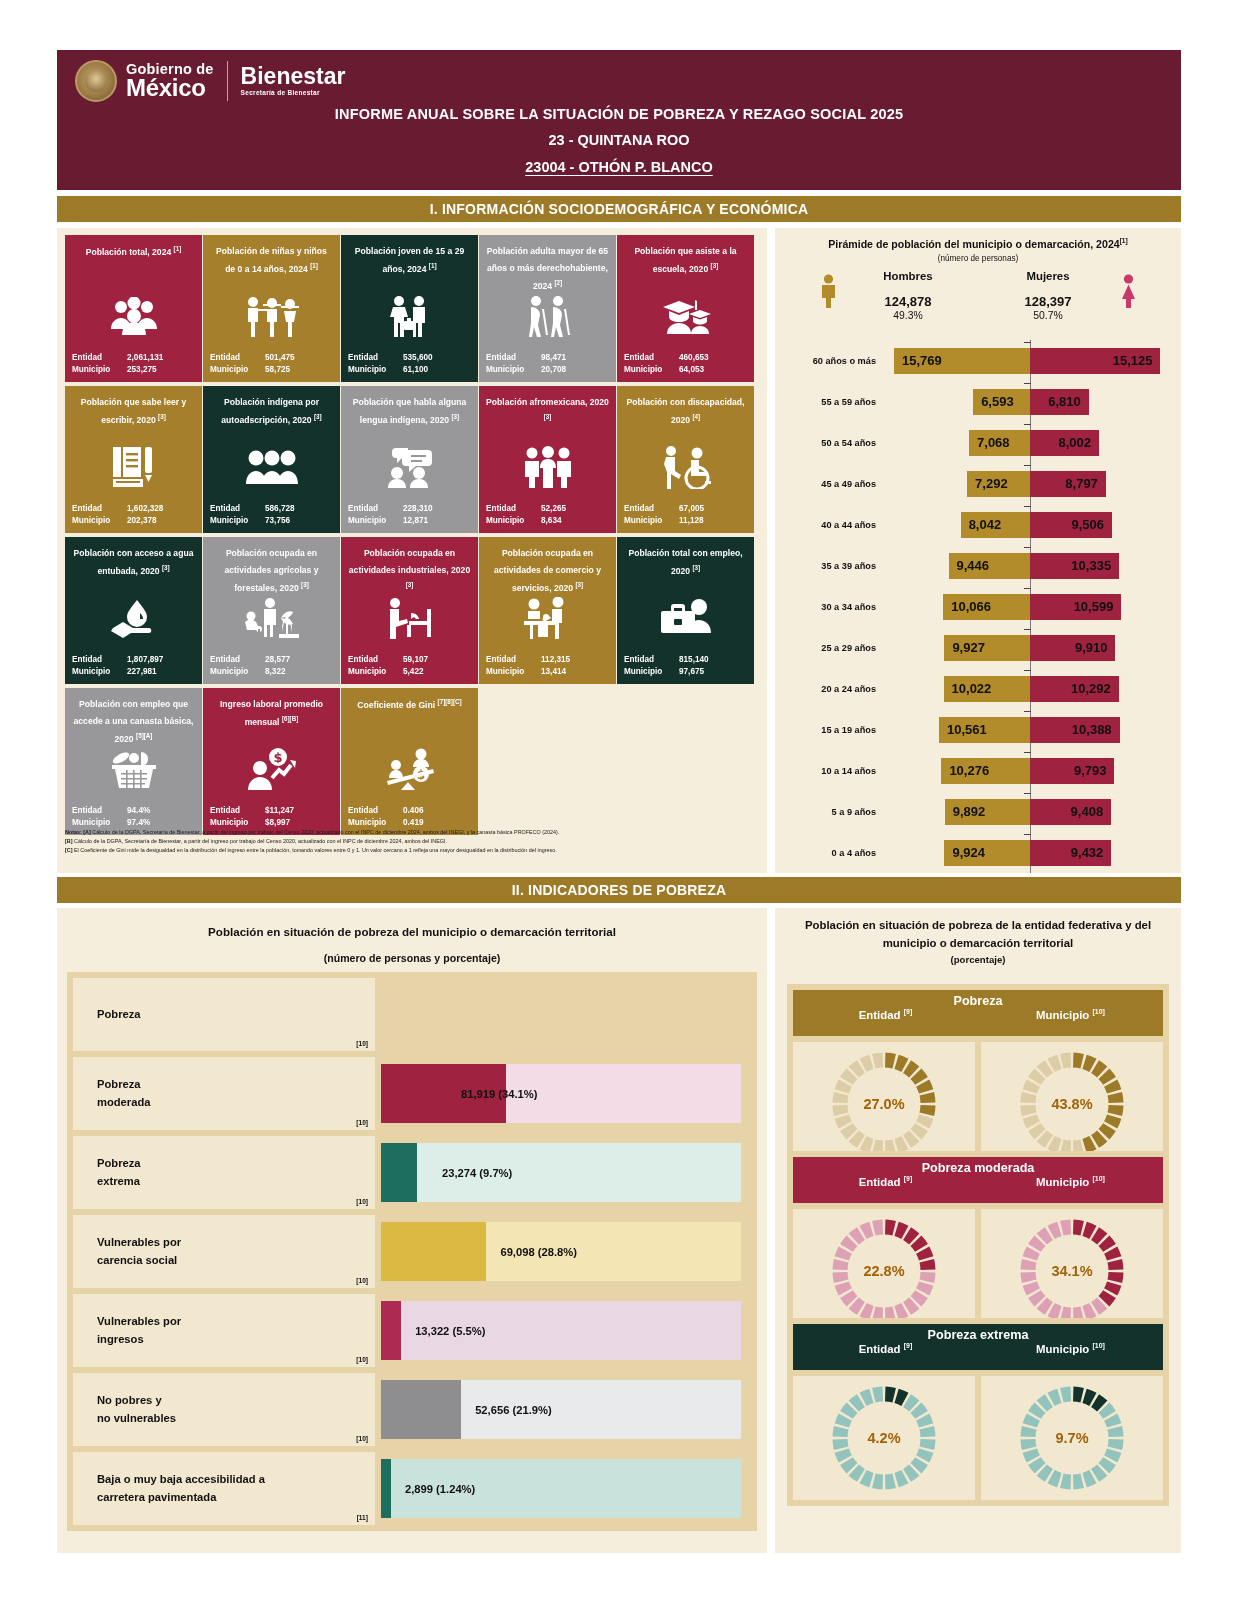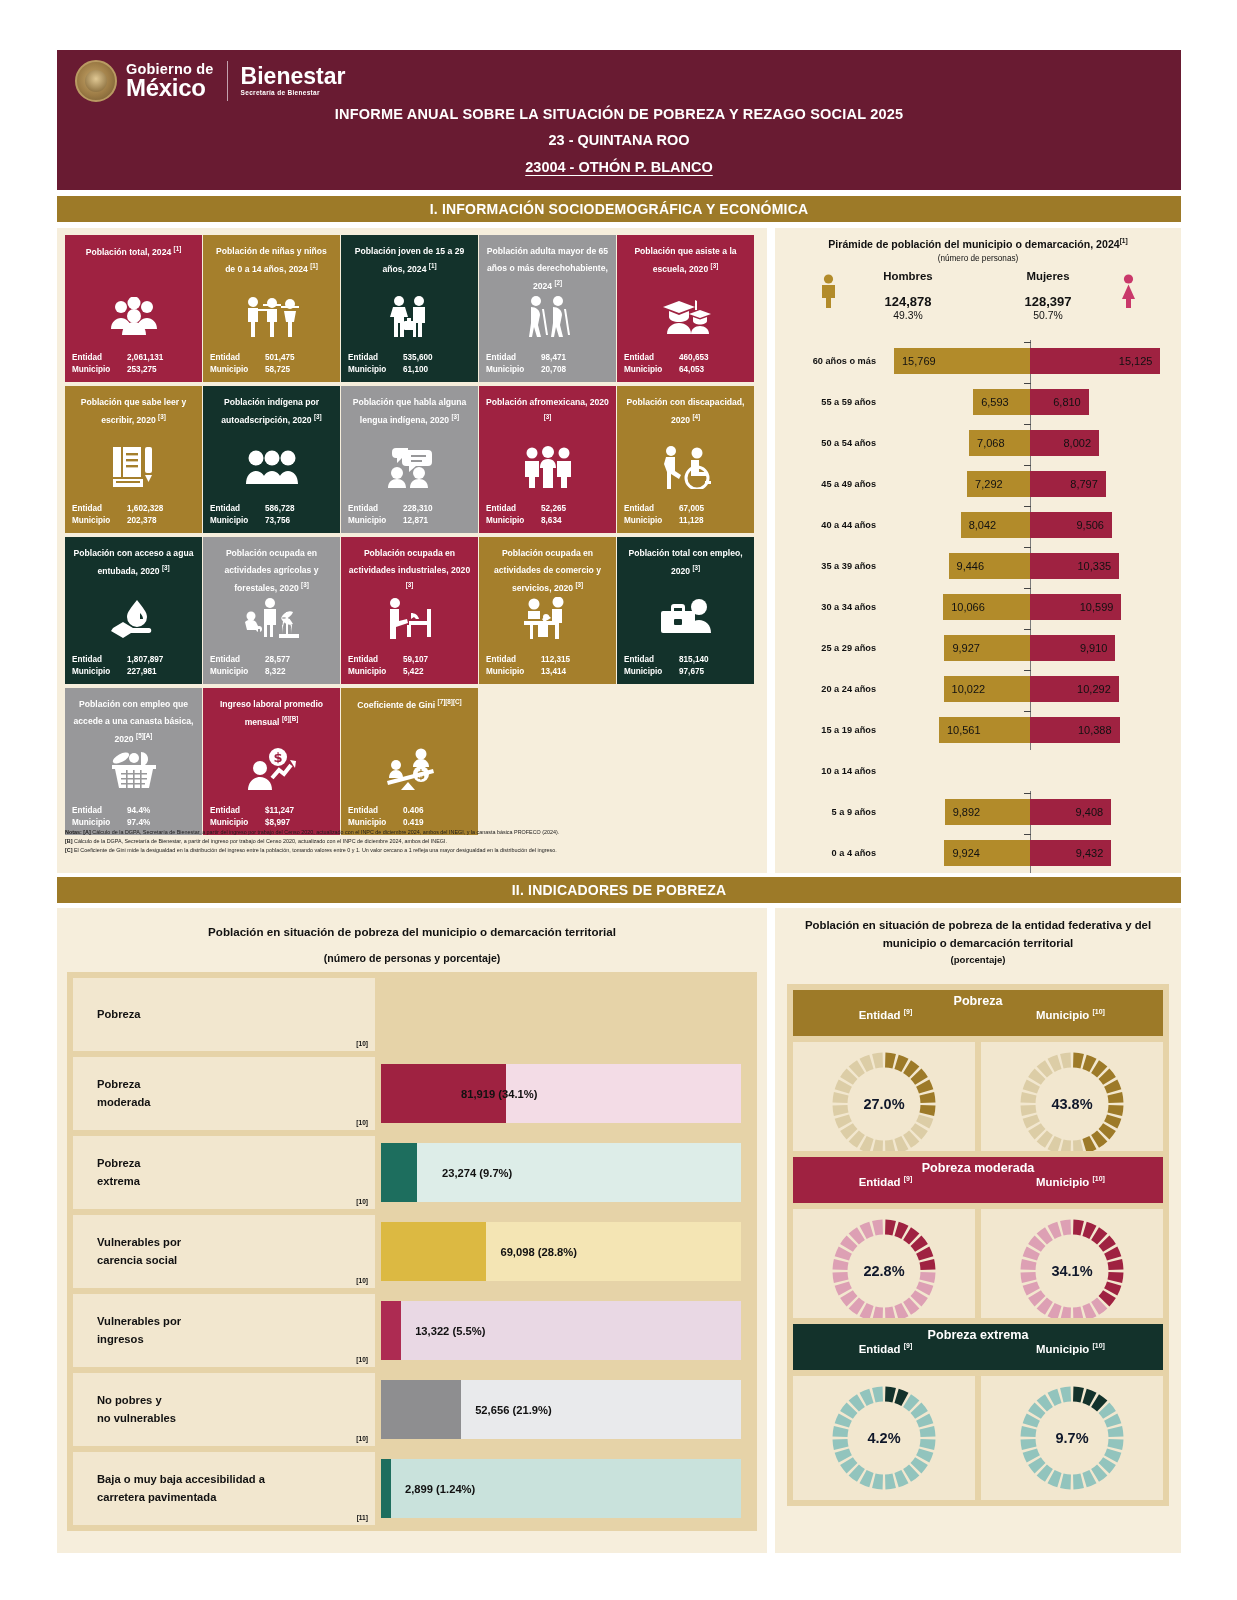--- a/index.html
+++ b/index.html
@@ -92,21 +92,21 @@
   .leg-ico { width:20px; display:flex; align-items:center; justify-content:center; padding-top:4px;}
   .pyr-rows { position:absolute; left:0; top:112px; width:406px; }
   .pyr-row { height:41px; display:flex; align-items:center; position:relative; }
   .pyr-label { width:108px; text-align:right; padding-right:7px; font-size:9.2px; font-weight:bold; color:#111;}
   .pyr-bars { width:286px; position:relative; height:41px; }
   .axis { position:absolute; left:147px; top:0; bottom:0; width:1px; background:#7a7a7a; }
   .tick { position:absolute; left:141px; width:7px; height:1px; background:#444; }
   .bar-m, .bar-f { position:absolute; top:50%; transform:translateY(-50%); height:26px; display:flex; align-items:center; }
   .bar-m { right:139px; background:#B28B2A; justify-content:flex-start; padding-left:8px; }
   .bar-f { left:147px; background:#9F2241; justify-content:flex-end; padding-right:8px; }
-  .bar-m .v, .bar-f .v { font-size:11px; font-weight:normal; color:#111; white-space:nowrap;text-align:right;}
+  .bar-m .v, .bar-f .v { font-size:13px; font-weight:bold; color:#111; white-space:nowrap;text-align:right;}
   .bar-f .v { color:#111; }
 
   
   .sec2 { position:absolute; left:57px; top:908px; width:1124px; height:645px; }
   .pov-left { position:absolute; left:0; top:0; width:710px; height:645px; background:#F6EEDC; }
   .pov-left h3 { text-align:center; font-size:11.6px; font-weight:bold; margin-top:17px; color:#111;}
   .pov-left h4 { text-align:center; font-size:10.6px; font-weight:bold; margin-top:14px; color:#111;}
   .pov-table { position:absolute; left:10px; top:64px; width:690px; background:#E6D3A8; padding:6px; }
   .pov-row { display:flex; gap:6px; margin-bottom:6px; height:73px; }
   .pov-row:last-child { margin-bottom:0; }
@@ -123,21 +123,21 @@
   .pov-right h4 { text-align:center; font-size:9.6px; font-weight:bold; color:#111; margin-top:2px;}
   .donut-group { position:absolute; left:12px; width:382px; background:#E6D3A8; padding:6px; }
   .dg-head { height:46px; color:#fff; text-align:center; padding-top:4px; }
   .dg-head .t1 { font-size:12.6px; font-weight:bold; }
   .dg-head .t2 { display:flex; }
   .dg-head .t2 span { flex:1; font-size:11.4px; font-weight:bold; }
   .dg-head .t2 sup { font-size:7px; }
   .dg-body { display:flex; gap:6px; margin-top:6px; }
   .dg-cell { flex:1; background:#F2E7CF; height:124px; display:flex; align-items:center; justify-content:center; }
   .donut { position:relative; width:110px; height:110px; }
-  .donut .pct { position:absolute; left:0; right:0; top:50%; transform:translateY(-50%); text-align:center; font-size:14.5px; font-weight:bold; color:#0f172a;}
+  .donut .pct { position:absolute; left:0; right:0; top:50%; transform:translateY(-50%); text-align:center; font-size:14.5px; font-weight:bold; color:#a16207;}
 </style>
 </head>
 <body>
 
 <div class="page">
 
   <div class="header">
     <div class="logo-wrap">
       <div class="eagle"></div>
       <div class="gob">
@@ -753,20 +753,30 @@
               <div class="bar-m" style="width:91.088625px">
                 <span class="v">10,561</span>
               </div>
               <div class="bar-f" style="width:89.5965px">
                 <span class="v">10,388</span>
               </div>
             </div>
           </div>
           <div class="pyr-row">
             <div class="pyr-label">10 a 14 años</div>
+            <div class="pyr-bars">
+              <div class="axis"></div>
+              <div class="tick" style="top:2px"></div>
+              <div class="bar-m" style="width:88.6305px">
+                <span class="v">10,276</span>
+              </div>
+              <div class="bar-f" style="width:84.464625px">
+                <span class="v">9,793</span>
+              </div>
+            </div>
           </div>
           <div class="pyr-row">
             <div class="pyr-label">5 a 9 años</div>
             <div class="pyr-bars">
               <div class="axis"></div>
               <div class="tick" style="top:2px"></div>
               <div class="bar-m" style="width:85.3185px">
                 <span class="v">9,892</span>
               </div>
               <div class="bar-f" style="width:81.14399999999999px">

